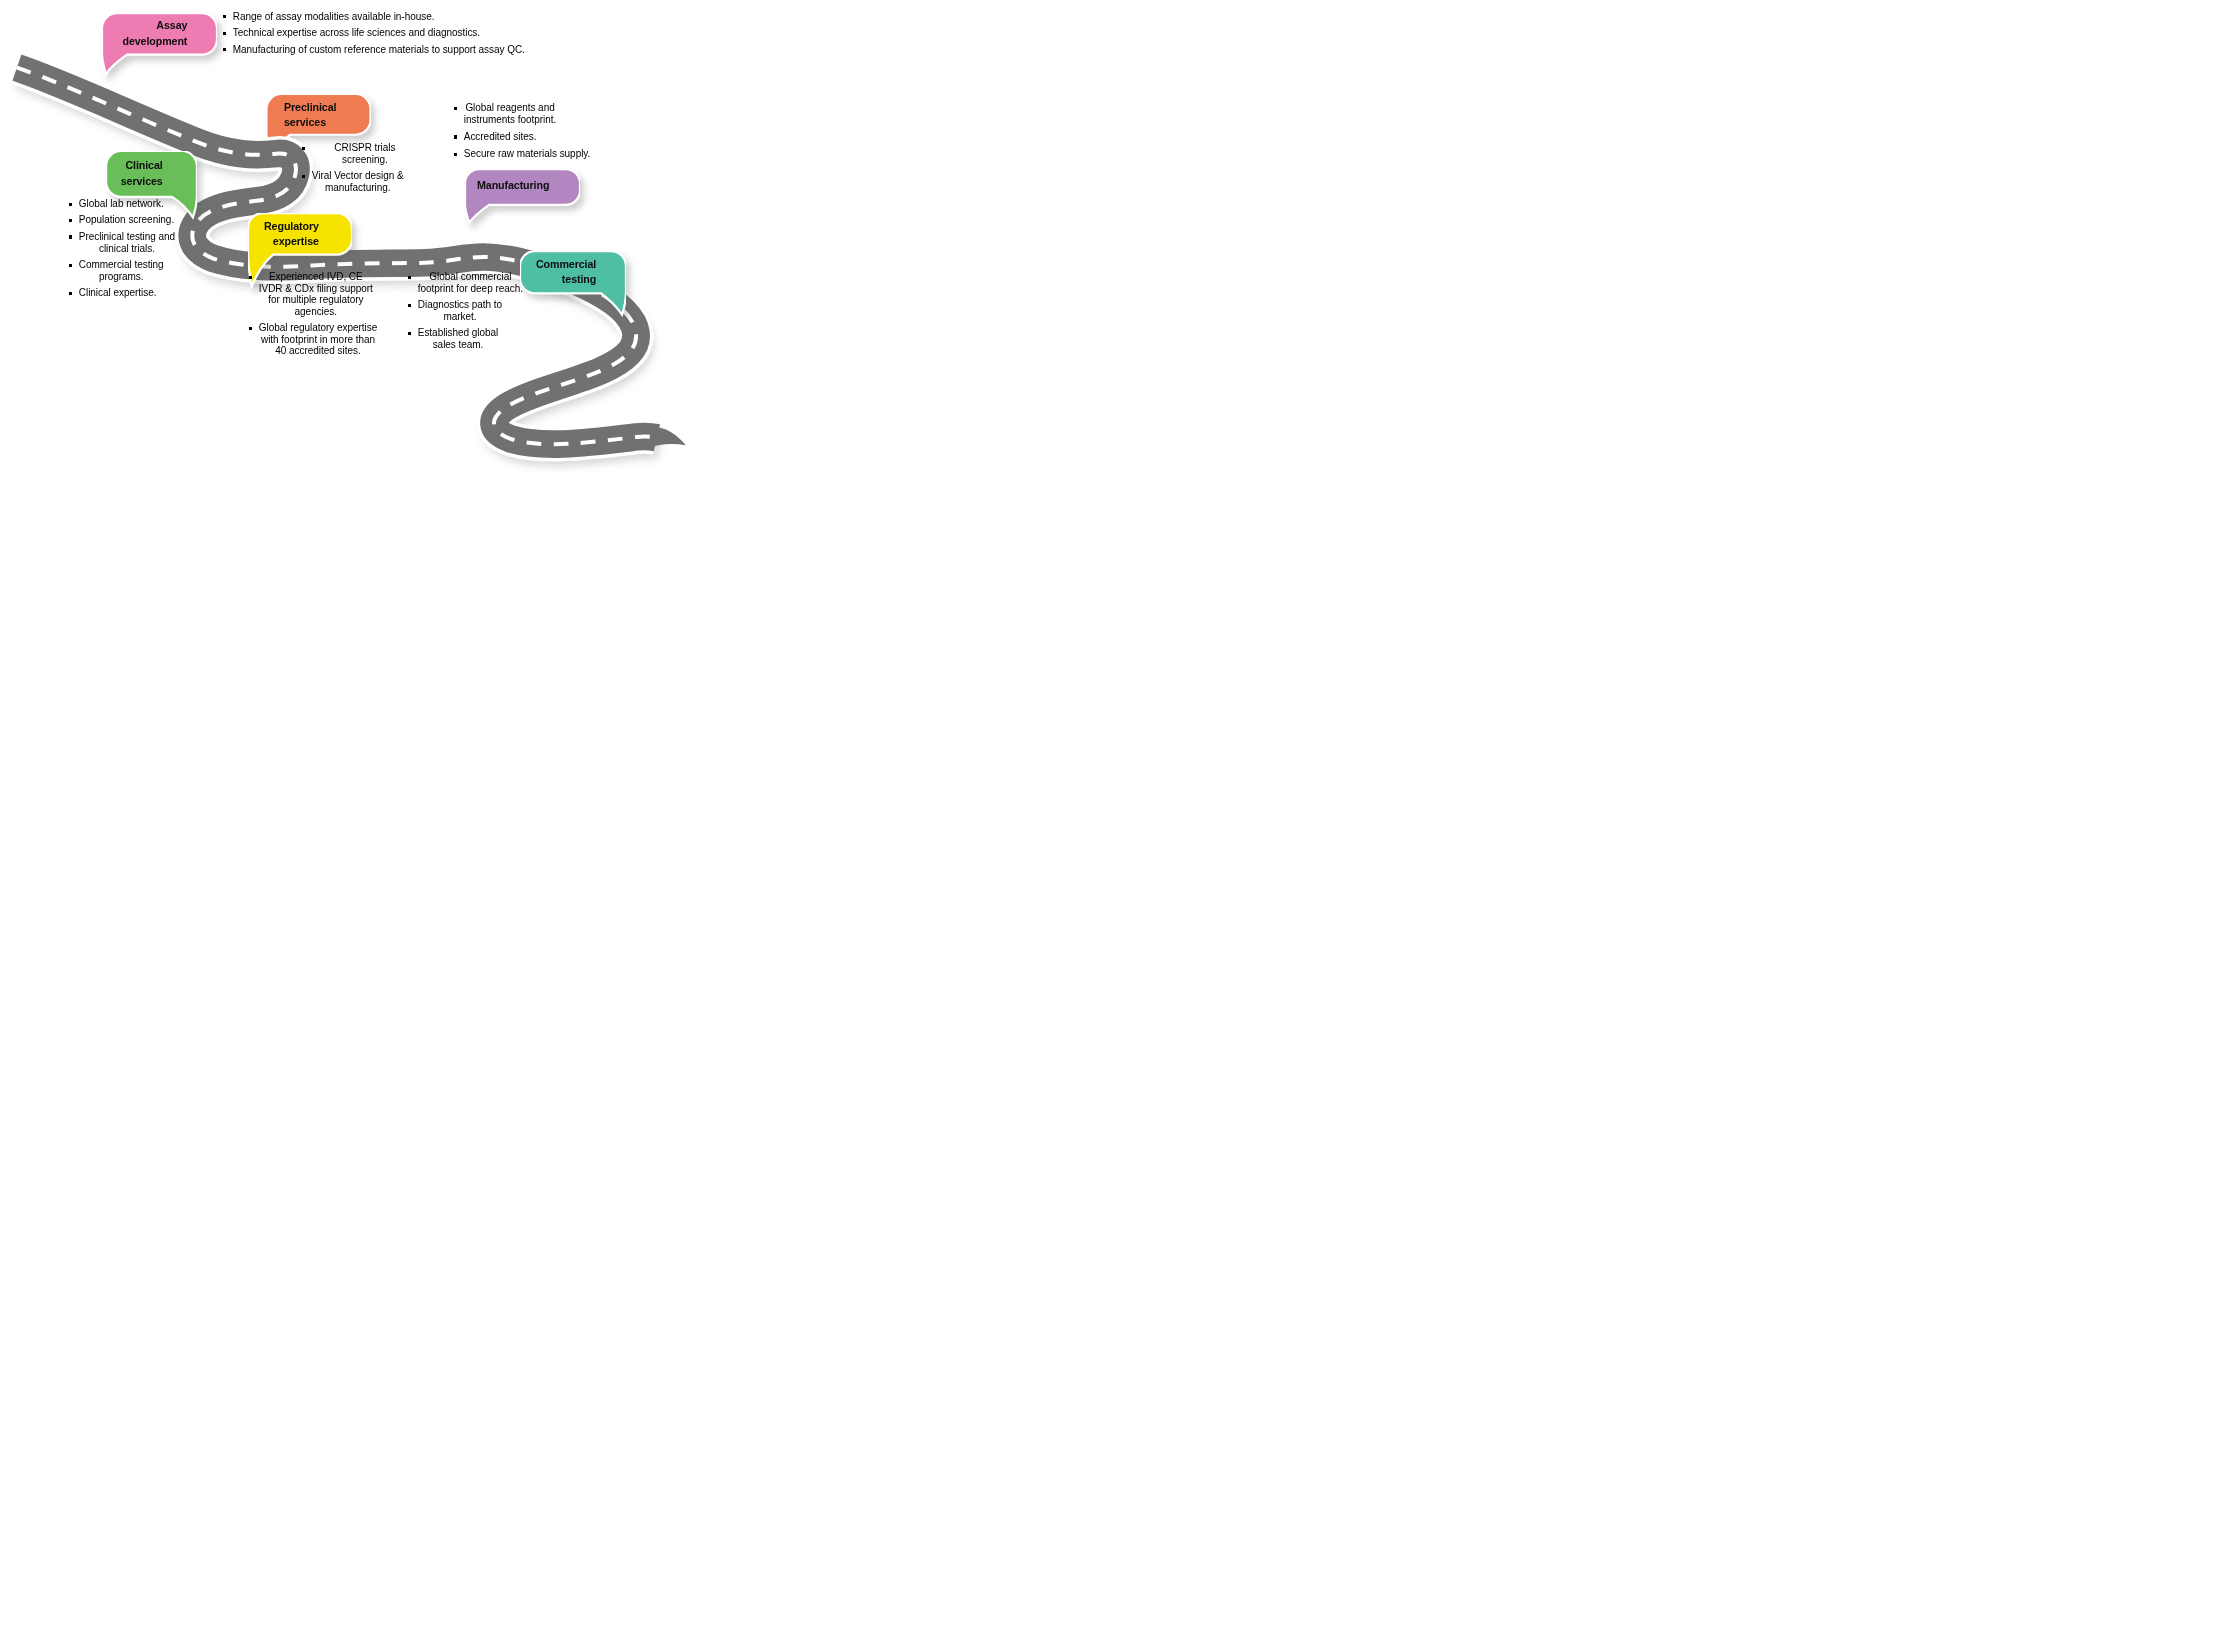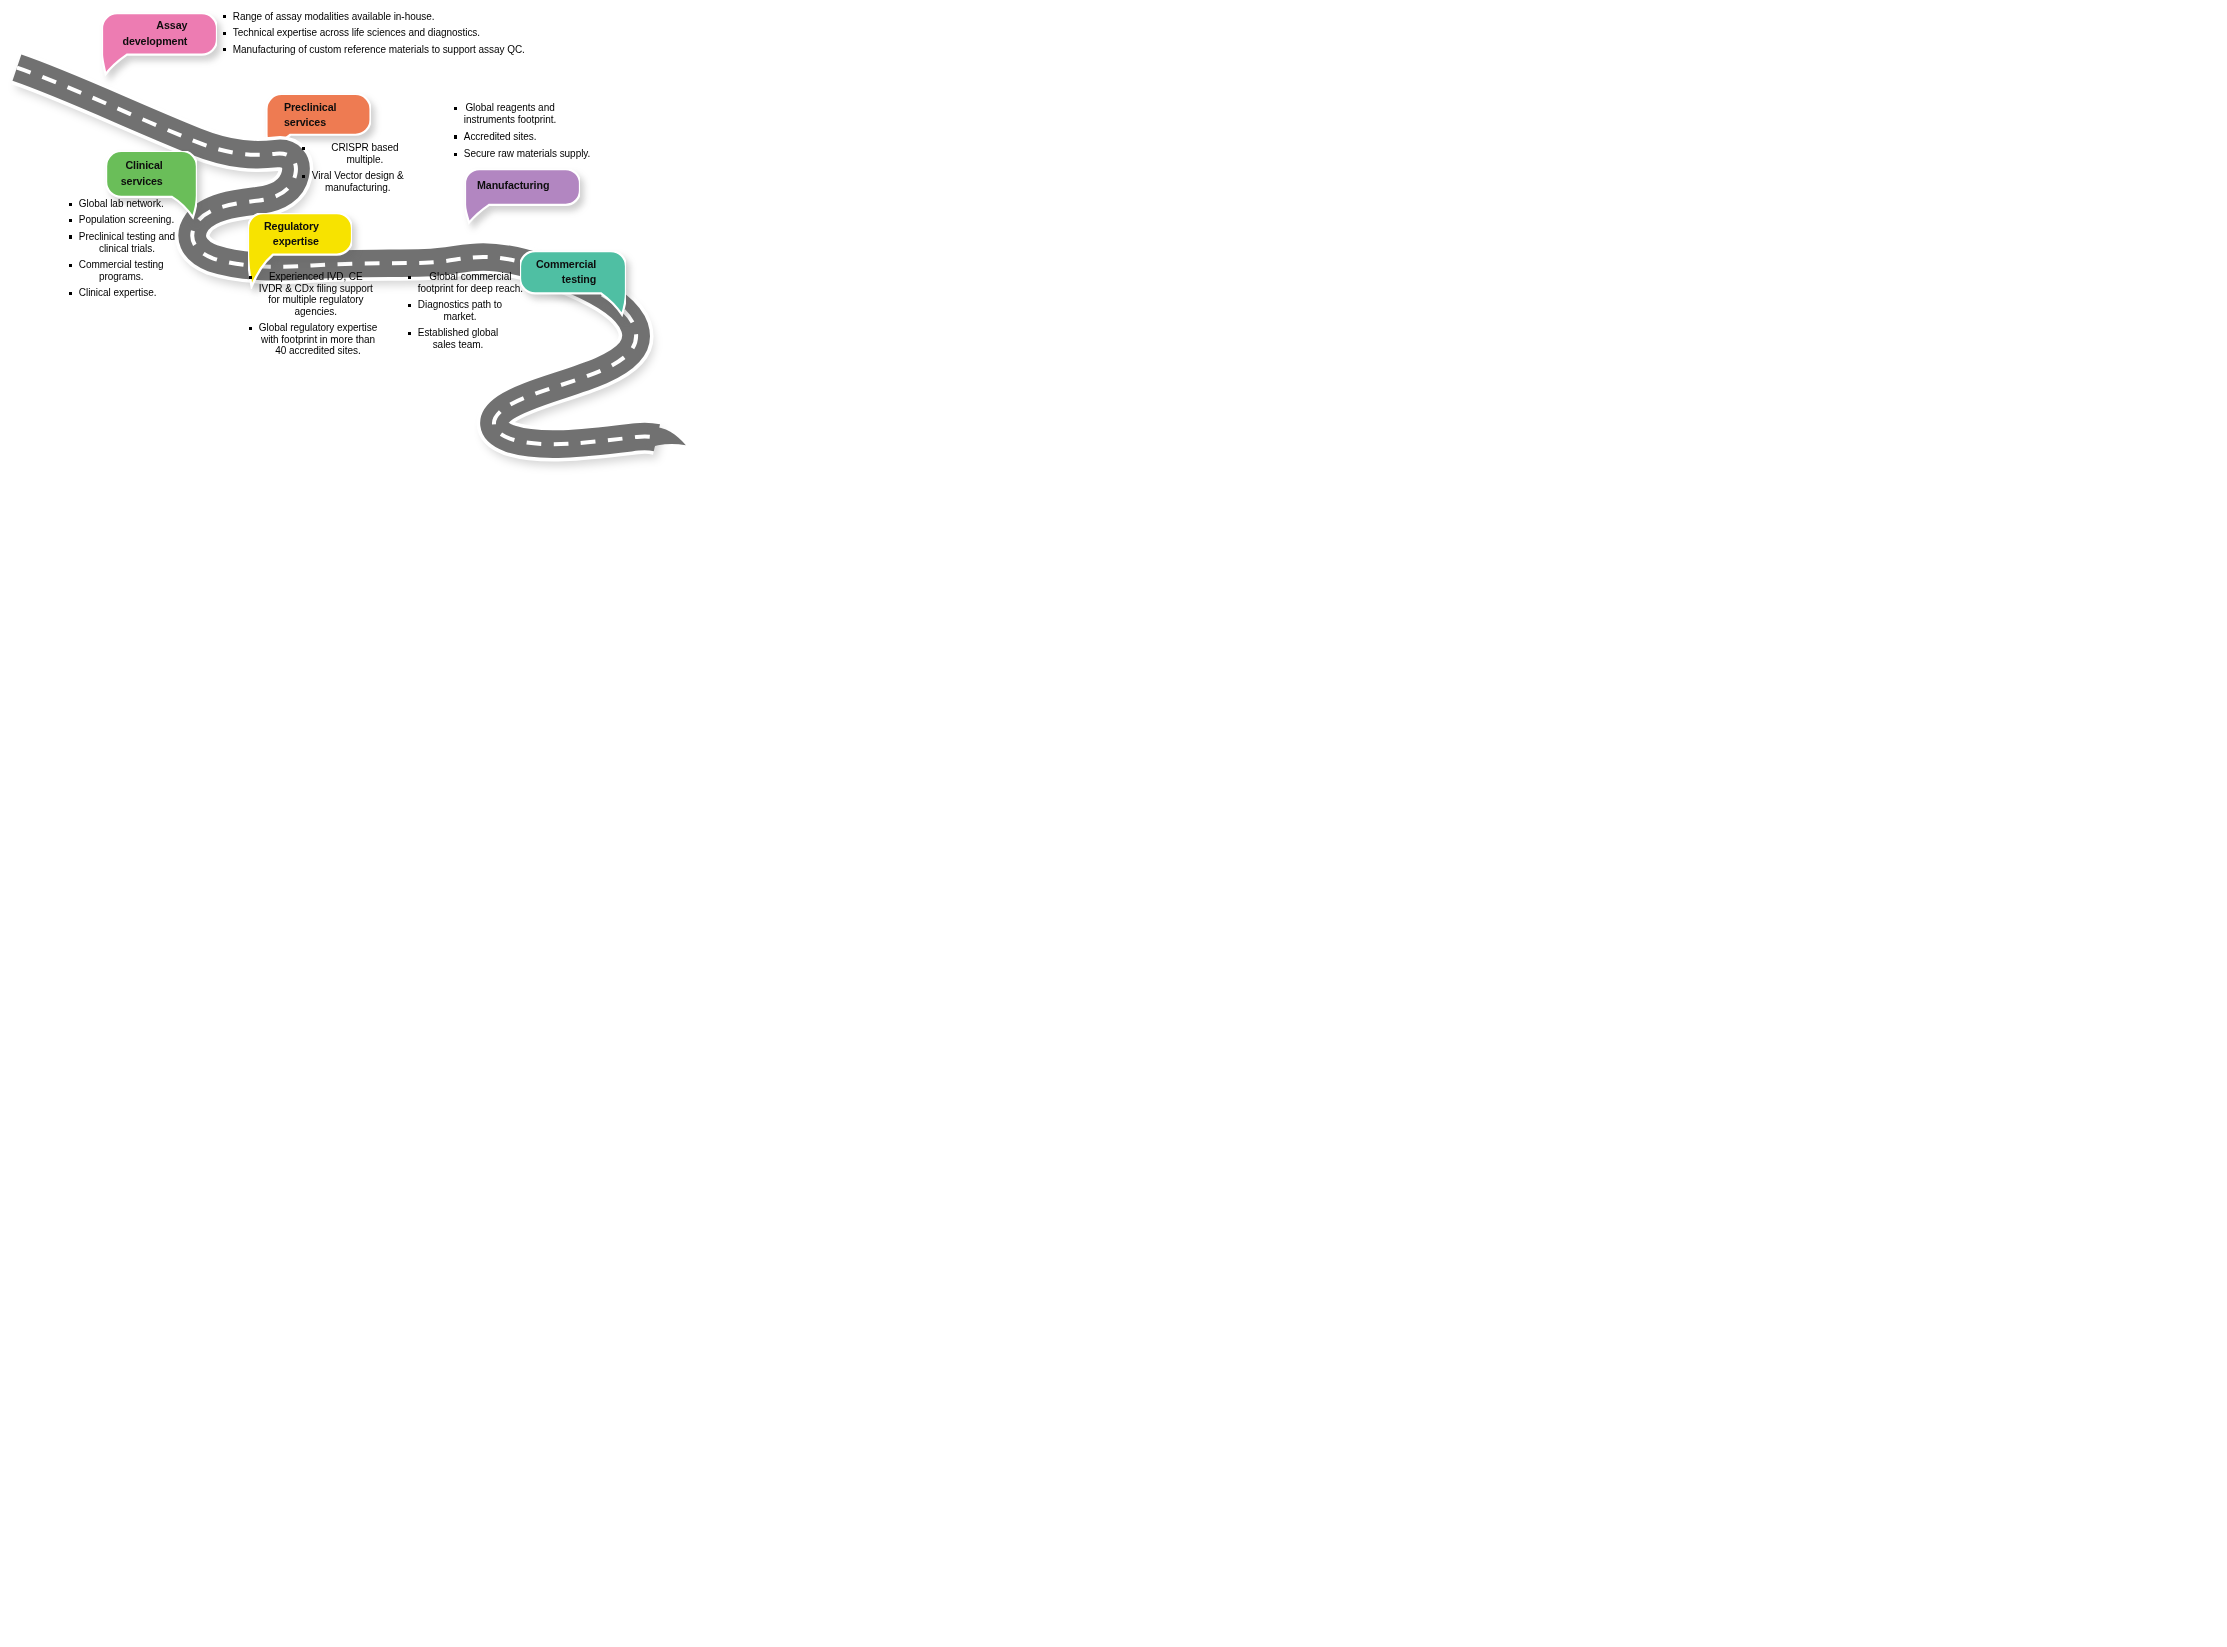--- a/index.html
+++ b/index.html
@@ -135,21 +135,21 @@
       </li>
       <li>
         <span class="sq"></span>
         <span class="bt">Manufacturing of custom reference materials to support assay QC.</span>
       </li>
     </ul>
 
   <ul class="blist" style="left:302px;top:142px;width:116px">
       <li>
         <span class="sq"></span>
-        <span class="bt">CRISPR based multiple.</span>
+        <span class="bt">CRISPR trials screening.</span>
       </li>
       <li>
         <span class="sq"></span>
         <span class="bt">Viral Vector design &amp;
 manufacturing.</span>
       </li>
     </ul>
 
   <ul class="blist mb13" style="left:454px;top:102px;width:147px">
       <li>

